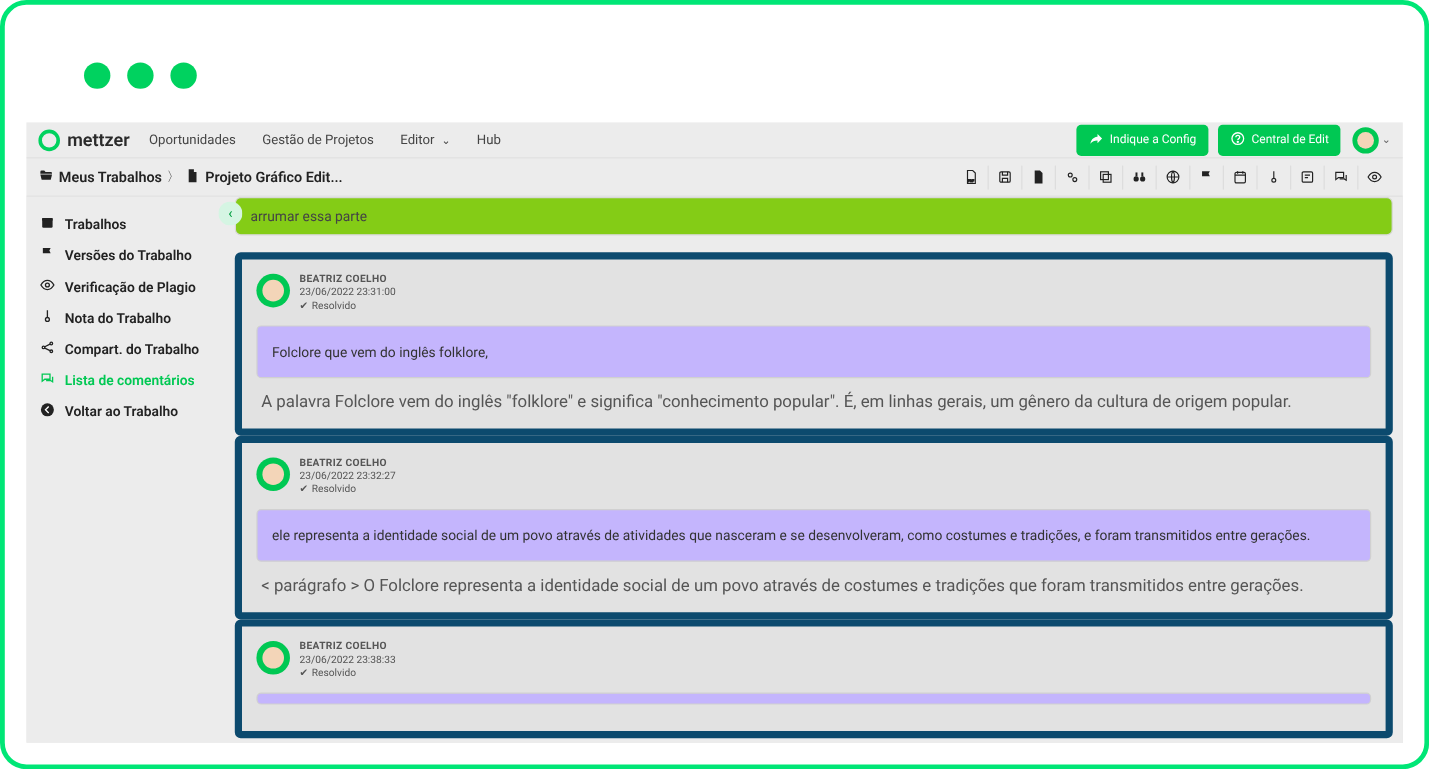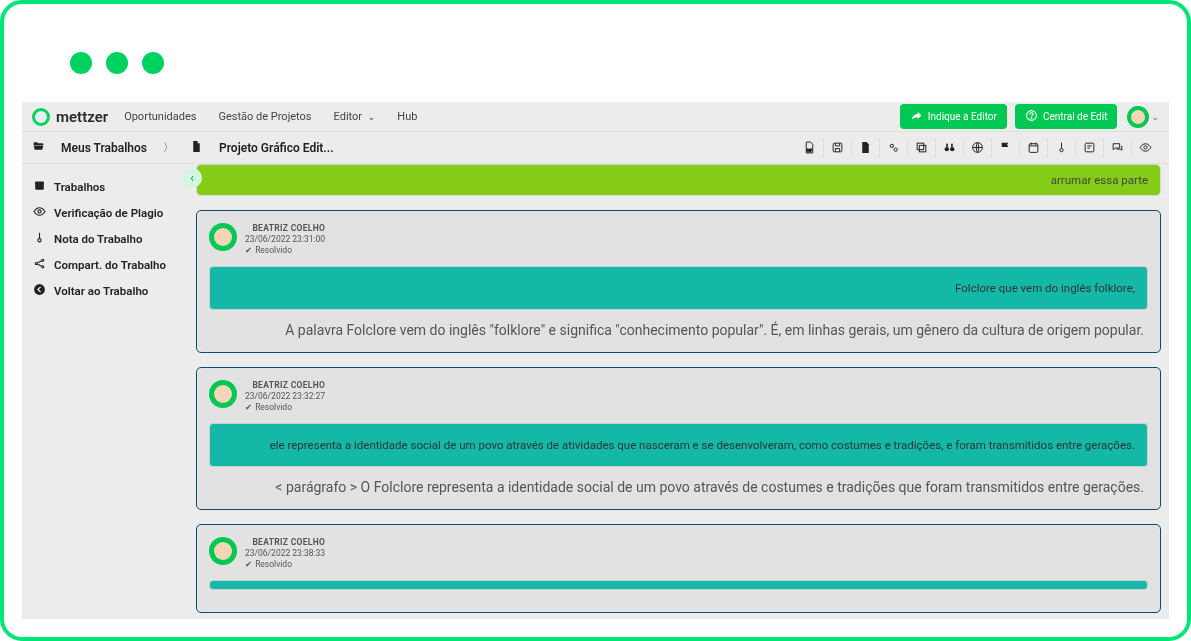--- a/index.html
+++ b/index.html
@@ -33,21 +33,20 @@
       background: #00d25f;
     }
     .app-area {
       position: absolute;
       top: 98px;
       left: 18px;
       right: 18px;
       bottom: 18px;
       background: #ececec;
       overflow: hidden;
-      text-align: right;
     }
     .top-nav {
       height: 30px;
       display: flex;
       align-items: center;
       padding: 0 10px;
       border-bottom: 1px solid #e0e0e0;
     }
     .logo-wrap {
       display: flex;
@@ -115,21 +114,21 @@
       height: 32px;
       display: flex;
       align-items: center;
       padding: 0 10px;
       justify-content: space-between;
       border-bottom: 1px solid #e0e0e0;
     }
     .breadcrumb {
       display: flex;
       align-items: center;
-      gap: 16px;
+      gap: 4px;
       font-size: 12px;
       font-weight: 600;
       color: #222;
     }
     .breadcrumb .sep { font-size: 11px; color: #444; font-weight:400; }
     .toolbar-icons {
       display: flex;
       align-items: center;
       gap: 0px;
     }
@@ -199,24 +198,23 @@
       background: #84cc16;
       border: 1px solid #d8d8d8;
       border-radius: 5px;
       padding: 8px 12px;
       font-size: 11.5px;
       color: #444;
       margin-bottom: 14px;
     }
     .comment-card {
       background: #e2e2e2;
-      border: 1px solid #0c4a6e;
+      border: 6px solid #0c4a6e;
       border-radius: 5px;
       padding: 12px;
-      margin-bottom: 14px;
     }
     .comment-head {
       display: flex;
       align-items: flex-start;
       gap: 8px;
       margin-bottom: 10px;
     }
     .comment-avatar {
       width: 28px;
       height: 28px;
@@ -230,21 +228,21 @@
     .comment-avatar .face {
       width: 18px;
       height: 18px;
       border-radius: 50%;
       background: #f3d5b8;
     }
     .comment-meta { font-size: 8.5px; color: #555; line-height: 1.3; }
     .comment-meta .author { font-weight: 700; letter-spacing: 0.3px; }
     .comment-meta .status { display: flex; align-items: center; gap: 3px; }
     .comment-body {
-      background: #14b8a6;
+      background: #c4b5fd;
       border: 1px solid #d0d0d0;
       border-radius: 4px;
       padding: 14px 12px;
       font-size: 11.5px;
       color: #333;
       margin-bottom: 10px;
     }
     .comment-quote {
       font-size: 14px;
       color: #555;
@@ -276,21 +274,21 @@
         <span class="chev">⌄</span>
       </div>
       <div class="nav-item">Hub</div>
       <div class="nav-spacer"></div>
       <div class="btn-green">
         <span>
           <svg class="svg-ic" viewBox="0 0 24 24" fill="#fff">
               <path d="M14 9V5l7 7-7 7v-4c-5 0-8 1.5-11 5 1-5 3-10 11-11z"></path>
             </svg>
         </span>
-        <span>Indique a Editor</span>
+        <span>Indique a Config</span>
       </div>
       <div class="btn-green">
         <span>
           <svg class="svg-ic" viewBox="0 0 24 24" fill="none" stroke="#fff" stroke-width="2">
               <circle cx="12" cy="12" r="9"></circle>
               <path d="M9 10a3 3 0 116 0c0 2-3 2-3 4"></path>
               <circle cx="12" cy="17" r="0.8" fill="#fff"></circle>
             </svg>
         </span>
         <span>Central de Edit</span>
@@ -404,20 +402,26 @@
         <div class="collapse-btn">‹</div>
 
         <div class="side-item">
           <span class="ic"><svg class="svg-ic" viewBox="0 0 24 24" fill="#222">
                 <rect x="4" y="5" width="16" height="15" rx="2"></rect>
                 <rect x="4" y="5" width="16" height="4" fill="#222"></rect>
               </svg></span>
           <span>Trabalhos</span>
         </div>
         <div class="side-item">
+          <span class="ic"><svg class="svg-ic" viewBox="0 0 24 24" fill="#222">
+                <path d="M5 3v18M5 3h12l-2 4 2 4H5"></path>
+              </svg></span>
+          <span>Versões do Trabalho</span>
+        </div>
+        <div class="side-item">
           <span class="ic"><svg class="svg-ic" viewBox="0 0 24 24" fill="none" stroke="#222" stroke-width="2">
                 <path d="M2 12s4-7 10-7 10 7 10 7-4 7-10 7-10-7-10-7z"></path>
                 <circle cx="12" cy="12" r="3"></circle>
               </svg></span>
           <span>Verificação de Plagio</span>
         </div>
         <div class="side-item">
           <span class="ic"><svg class="svg-ic" viewBox="0 0 24 24" fill="none" stroke="#222" stroke-width="2">
                 <path d="M12 3v11"></path>
                 <circle cx="12" cy="17" r="3"></circle>
@@ -425,20 +429,27 @@
           <span>Nota do Trabalho</span>
         </div>
         <div class="side-item">
           <span class="ic"><svg class="svg-ic" viewBox="0 0 24 24" fill="none" stroke="#222" stroke-width="2">
                 <circle cx="6" cy="12" r="2"></circle>
                 <circle cx="18" cy="6" r="2"></circle>
                 <circle cx="18" cy="18" r="2"></circle>
                 <path d="M8 11l8-4M8 13l8 4"></path>
               </svg></span>
           <span>Compart. do Trabalho</span>
+        </div>
+        <div class="side-item active">
+          <span class="ic"><svg class="svg-ic" viewBox="0 0 24 24" fill="none" stroke="#00c853" stroke-width="2">
+                <path d="M4 5h12v8H8l-4 3V5z"></path>
+                <path d="M20 9v8l-3-2h-7"></path>
+              </svg></span>
+          <span>Lista de comentários</span>
         </div>
         <div class="side-item">
           <span class="ic"><svg class="svg-ic" viewBox="0 0 24 24" fill="#222">
                 <circle cx="12" cy="12" r="10"></circle>
                 <path d="M14 7l-5 5 5 5" stroke="#fff" stroke-width="2" fill="none"></path>
               </svg></span>
           <span>Voltar ao Trabalho</span>
         </div>
       </div>
 

